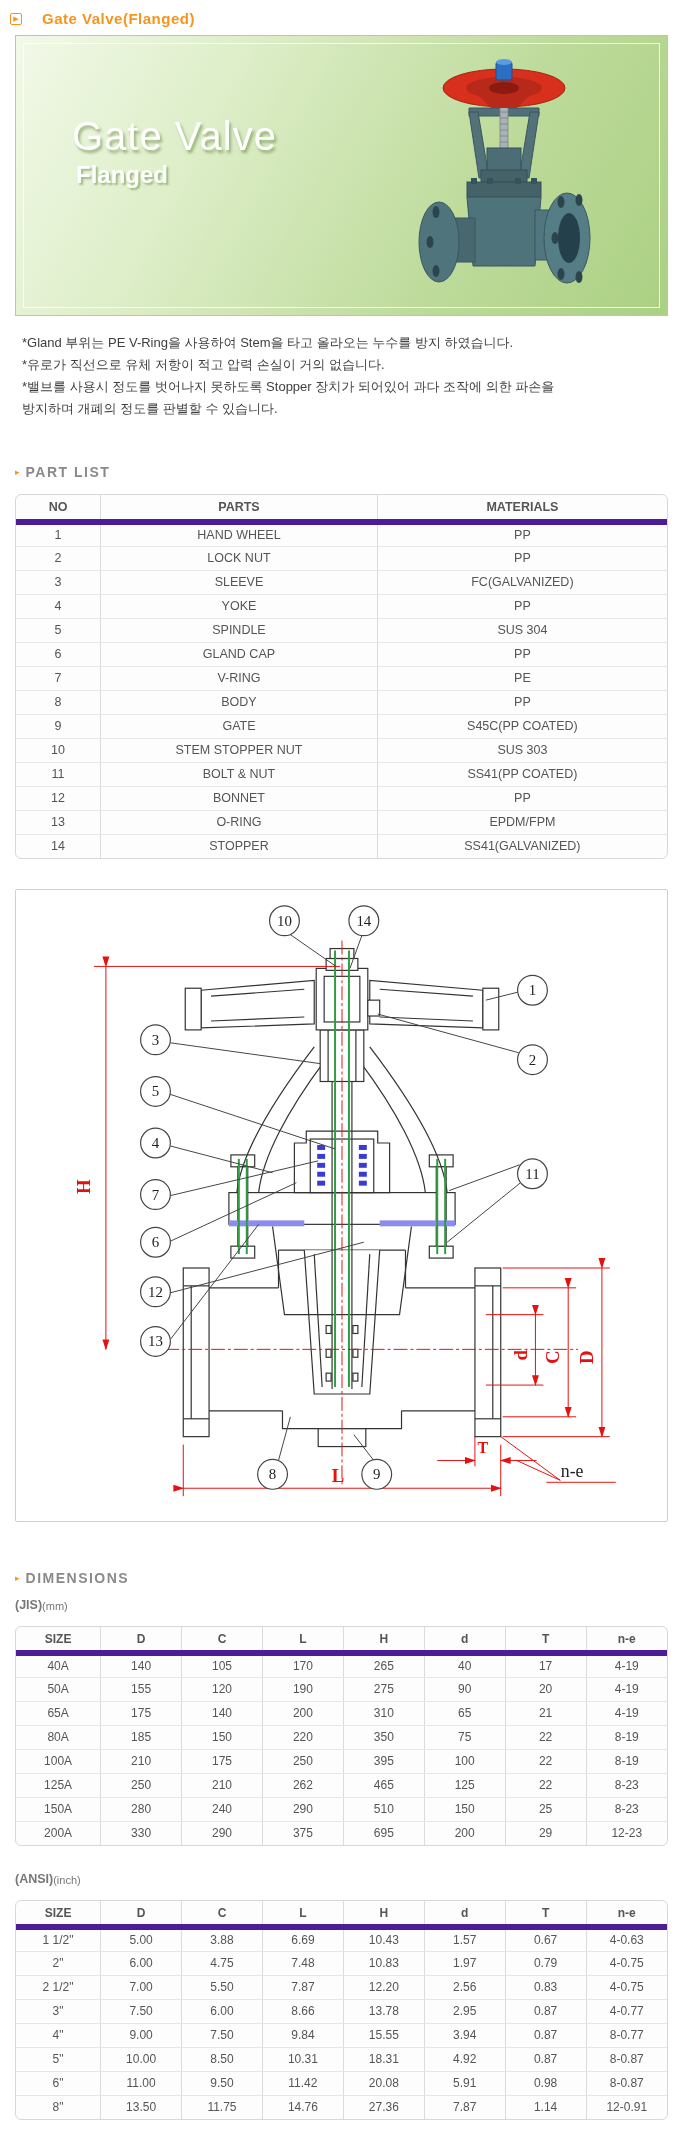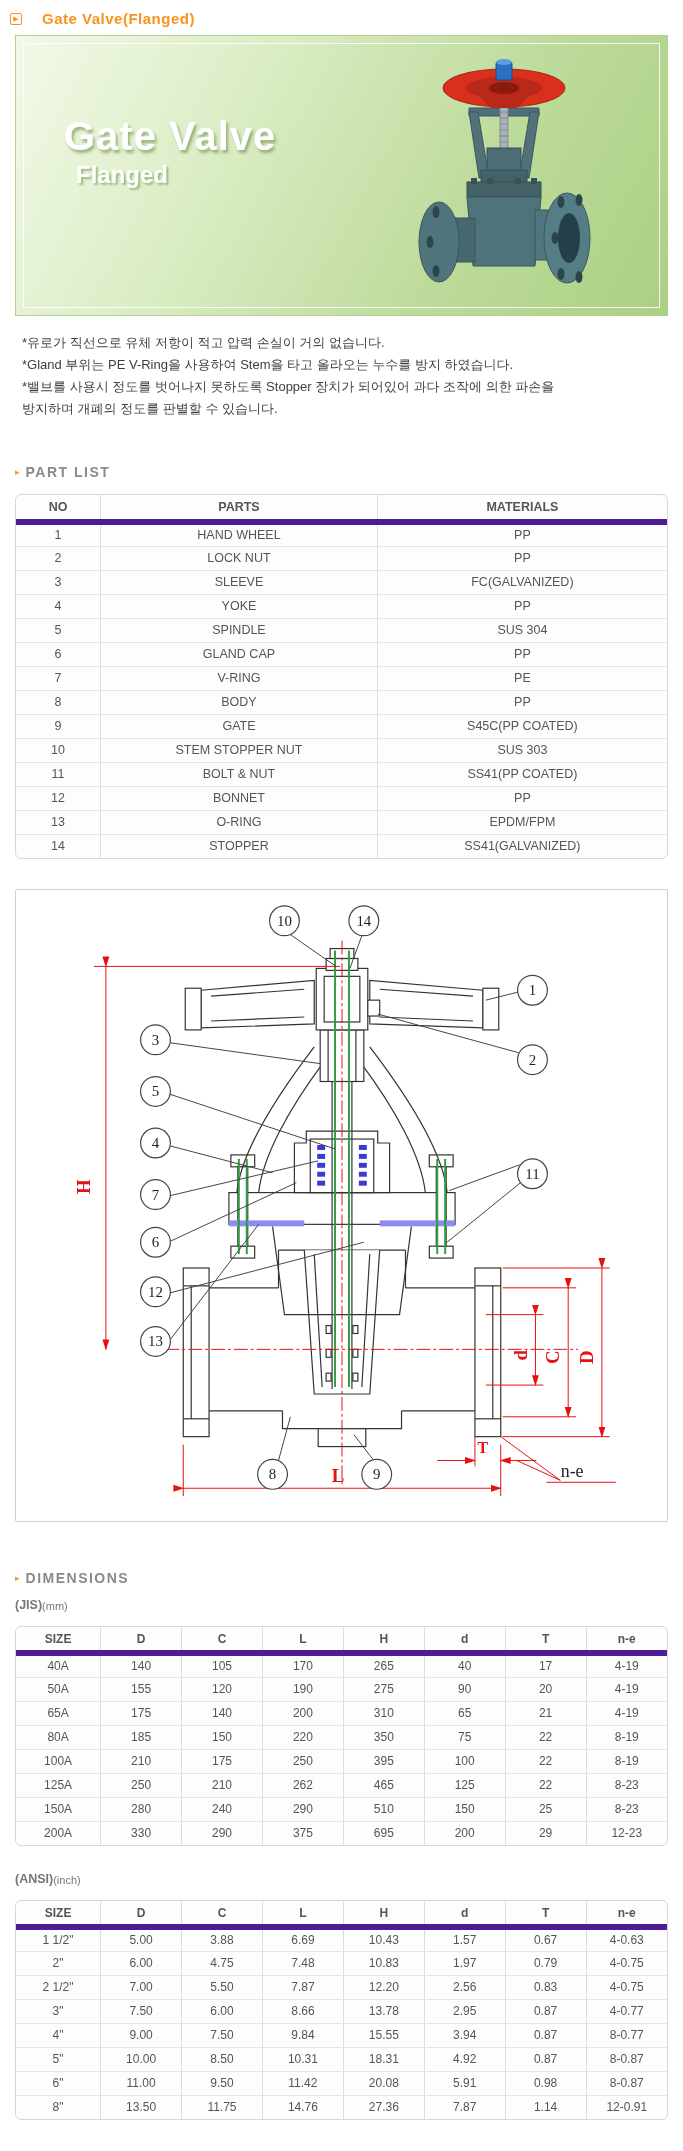--- a/index.html
+++ b/index.html
@@ -12,21 +12,21 @@
   .hdr-icon span { color:#f7941d; font-size:7px; line-height:1; }
   .doc-title { color:#f7941d; font-weight:bold; font-size:15px; letter-spacing:0.5px; }
 
   
   .banner { position:relative; margin:8px 15px 0 15px; height:281px;
     background:linear-gradient(118deg,#f2f9e8 0%, #ddeec8 30%, #bcda99 70%, #abd083 100%);
     border:1px solid #b3cf92; overflow:hidden; }
   .banner-inner-border { position:absolute; left:7px; top:7px; right:7px; bottom:7px;
     border:1px solid rgba(255,255,255,0.85); pointer-events:none; }
   .banner-text { position:absolute; left:48px; top:78px; color:#ffffff; }
-  .banner-title { font-size:40px; font-weight:bold; letter-spacing:1px; text-shadow:2px 3px 3px rgba(96,128,56,0.55); }
+  .banner-title { font-size:40px; font-weight:normal; letter-spacing:1px; text-shadow:2px 3px 3px rgba(96,128,56,0.55);margin-left:8px; }
   .banner-sub { font-size:24px; font-weight:bold; margin:2px 0 0 12px; text-shadow:2px 2px 2px rgba(96,128,56,0.5); }
   .banner-photo { position:absolute; right:58px; top:14px; }
 
   
   .features { margin:16px 0 0 22px; font-size:13px; color:#3f3f3f; line-height:22px; }
 
   
   .section-head { display:flex; align-items:center; gap:6px; margin:0 0 0 15px; }
   .arrow { color:#f7941d; font-size:9px; line-height:1; }
   .section-title { color:#8a8a8a; font-weight:bold; font-size:14px; letter-spacing:1.5px; }
@@ -126,22 +126,22 @@
       <ellipse cx="95" cy="38" rx="38" ry="11" fill="#b8291a"></ellipse>
       <ellipse cx="95" cy="38" rx="15" ry="6" fill="#8c1a0e"></ellipse>
       <path d="M68,44 L122,44 L108,58 L82,58 Z" fill="#b8291a"></path>
 
       <rect x="87" y="12" width="16" height="18" rx="2" fill="#2b6fc2" stroke="#1c4f91" stroke-width="1"></rect>
       <ellipse cx="95" cy="12" rx="8" ry="3" fill="#5b9be0"></ellipse>
     </svg>
   </div>
 
   <div class="features">
+    <div>*Gland 부위는 PE V-Ring을 사용하여 Stem을 타고 올라오는 누수를 방지 하였습니다.</div>
     <div>*유로가 직선으로 유체 저항이 적고  압력 손실이 거의 없습니다.</div>
-    <div>*Gland 부위는 PE V-Ring을 사용하여 Stem을 타고 올라오는 누수를 방지 하였습니다.</div>
     <div>*밸브를 사용시 정도를 벗어나지 못하도록 Stopper 장치가 되어있어 과다 조작에 의한 파손을</div>
     <div>방지하며 개폐의 정도를 판별할 수 있습니다.</div>
   </div>
 
   <div class="section-head mt44">
     <span class="arrow">▸</span>
     <span class="section-title">PART LIST</span>
   </div>
   <div class="tbl-wrap">
     <table>

